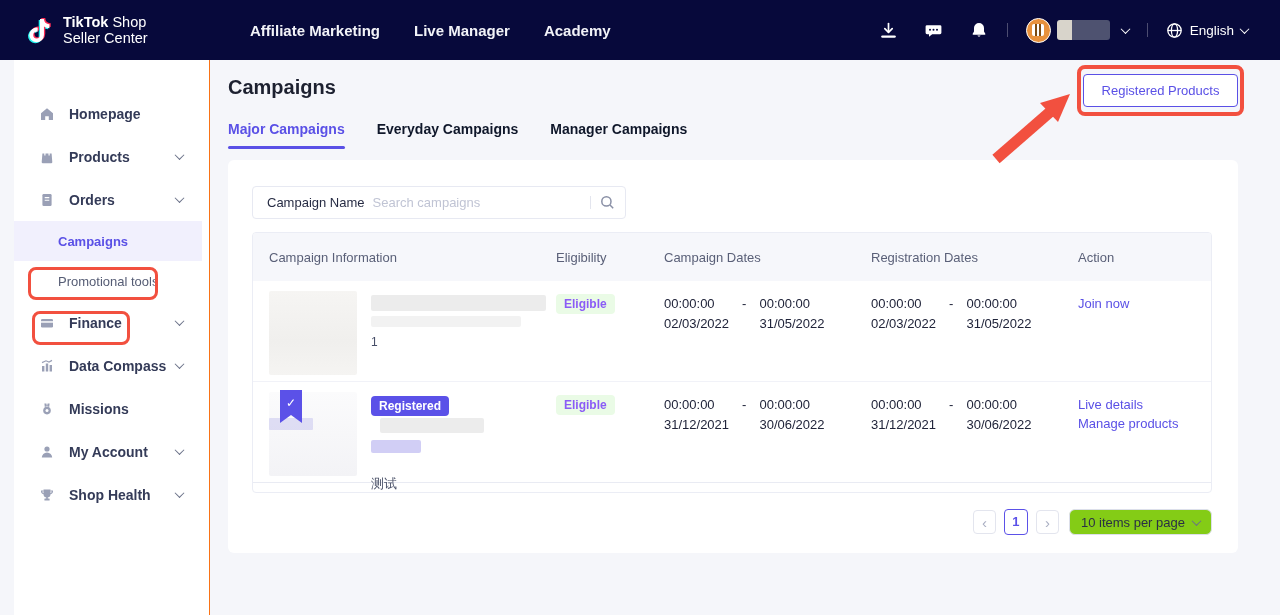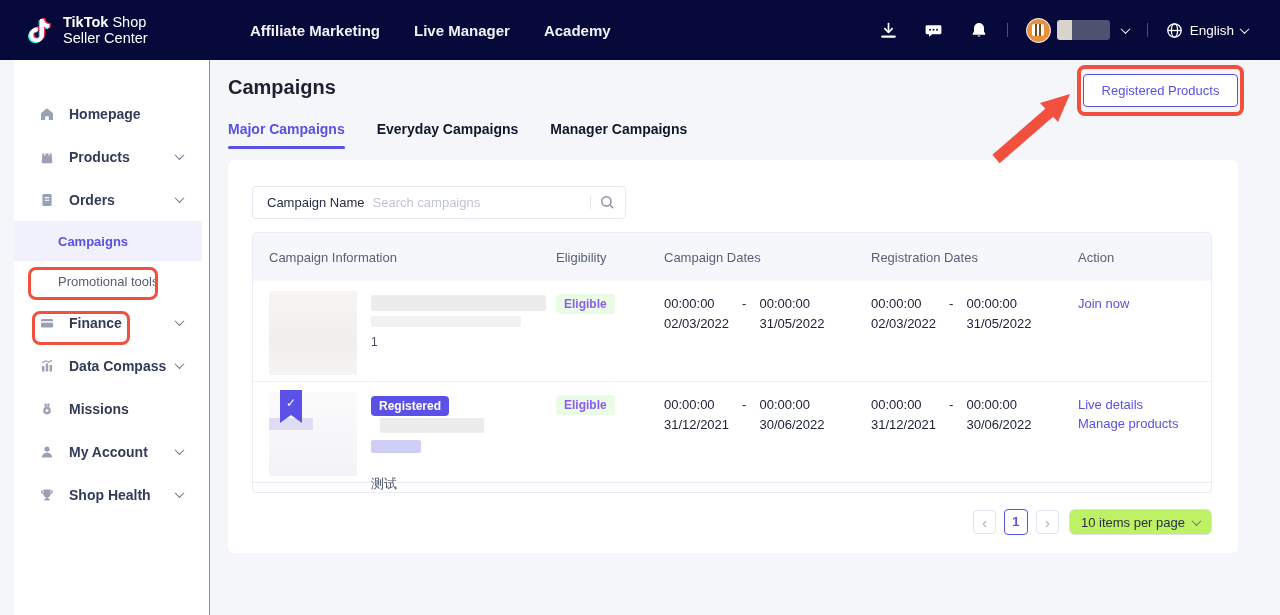--- a/index.html
+++ b/index.html
@@ -89,21 +89,21 @@
   .ddash { color:#20243A; }
   .cell-action { display:flex; flex-direction:column; gap:4px; padding-top:5px; }
   .plink { color:#5A50E6; font-size:13px; font-weight:500; cursor:pointer; }
 
   
   .pagi { position:absolute; right:26px; top:349px; display:flex; align-items:center; gap:8px; }
   .pg-btn { width:23px; height:24px; border:1px solid #E3E5EE; border-radius:4px; background:#fff; color:#A9AEC2;
       font-size:15px; line-height:21px; text-align:center; cursor:pointer; }
   .pg-cur { width:24px; height:26px; border:1px solid #5B51E8; border-radius:4px; background:#fff; color:#5B51E8;
       font-size:13px; font-weight:600; line-height:24px; text-align:center; cursor:pointer; }
-  .pg-size { height:26px; border:1px solid #DCDFEA; border-radius:6px; background:#bef264; display:flex; align-items:center;
+  .pg-size { height:26px; border:1px solid #DCDFEA; border-radius:6px; background:#84cc16; display:flex; align-items:center;
       gap:8px; padding:0 11px; font-size:13px; color:#2A2F45; cursor:pointer; margin-left:2px; }
 
   
   .anno { position:absolute; border:3px solid #F2503F; border-radius:8px; pointer-events:none; }
   #anno-promotions { left:28px; top:267px; width:130px; height:33px; }
   #anno-campaigns { left:32px; top:311px; width:98px; height:34px; }
   #anno-regbtn { left:1077px; top:65px; width:167px; height:51px; border-width:4px; }
   #anno-arrow { position:absolute; left:980px; top:85px; pointer-events:none; }
 </style>
 </head>

